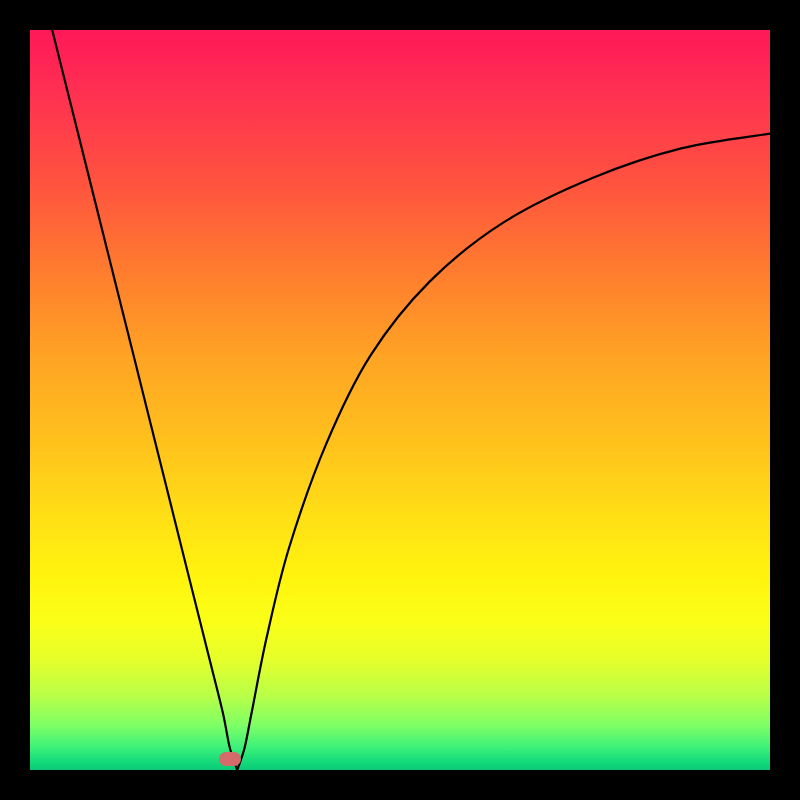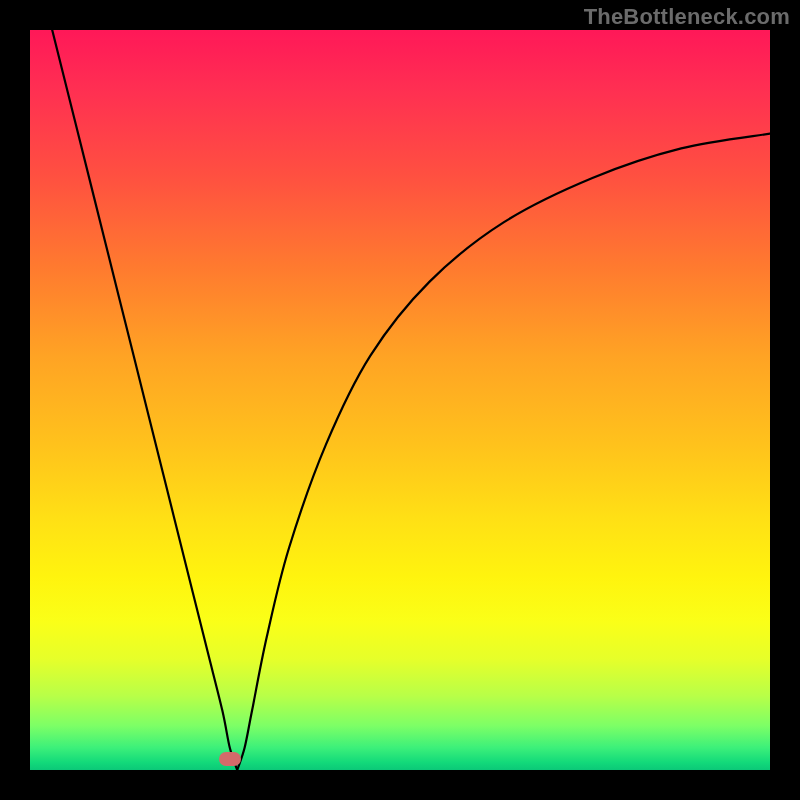--- a/index.html
+++ b/index.html
@@ -62,21 +62,20 @@
     width: 22px;
     height: 14px;
     border-radius: 8px;
     background: #d46a6a;
   }
 </style>
 </head>
 <body>
 
 <div class="frame">
-  <div class="watermark">TheBottleneck.com</div>
 
   <div class="plot">
     <svg class="curve" viewBox="0 0 740 740" preserveAspectRatio="none">
       <path id="curve-left" d="M 22.2 0 C 25.9 14.799999999999992, 35.766666666666666 54.266666666666616, 44.4 88.79999999999995 C 53.03333333333333 123.33333333333329, 64.13333333333333 167.73333333333338, 74 207.20000000000005 C 83.86666666666667 246.6666666666667, 93.73333333333335 286.1333333333333, 103.60000000000001 325.59999999999997 C 113.46666666666667 365.0666666666666, 123.33333333333331 404.5333333333333, 133.2 444 C 143.06666666666666 483.4666666666667, 155.4 532.8, 162.8 562.4 C 170.20000000000002 592, 172.66666666666666 601.8666666666667, 177.6 621.6 C 182.53333333333333 641.3333333333334, 188.7 664.7666666666667, 192.4 680.8 C 196.10000000000002 696.8333333333333, 197.33333333333334 707.9333333333333, 199.8 717.8 C 202.26666666666668 727.6666666666666, 205.9666666666667 736.3, 207.20000000000002 740"></path>
       <path id="curve-right" d="M 207.20000000000002 740 C 208.43333333333334 736.3, 212.13333333333333 727.6666666666666, 214.6 717.8 C 217.06666666666666 707.9333333333333, 218.3 699.3, 222 680.8 C 225.7 662.3, 230.63333333333335 633.9333333333333, 236.8 606.8 C 242.96666666666667 579.6666666666666, 249.13333333333333 550.0666666666666, 259 518 C 268.8666666666667 485.93333333333334, 282.43333333333334 446.46666666666664, 296 414.4 C 309.56666666666666 382.3333333333333, 323.1333333333334 352.7333333333333, 340.40000000000003 325.59999999999997 C 357.6666666666667 298.46666666666664, 377.40000000000003 273.79999999999995, 399.6 251.59999999999997 C 421.8 229.39999999999998, 446.4666666666667 209.66666666666663, 473.6 192.39999999999998 C 500.73333333333335 175.13333333333333, 532.8 160.33333333333334, 562.4 148 C 592 135.66666666666666, 621.6 125.79999999999997, 651.2 118.39999999999998 C 680.8000000000001 110.99999999999999, 725.2 106.06666666666668, 740 103.60000000000002"></path>
     </svg>
     <div class="marker" id="marker" style="left: 199.8px; top: 728.9px;"></div>
   </div>
 </div>
 

